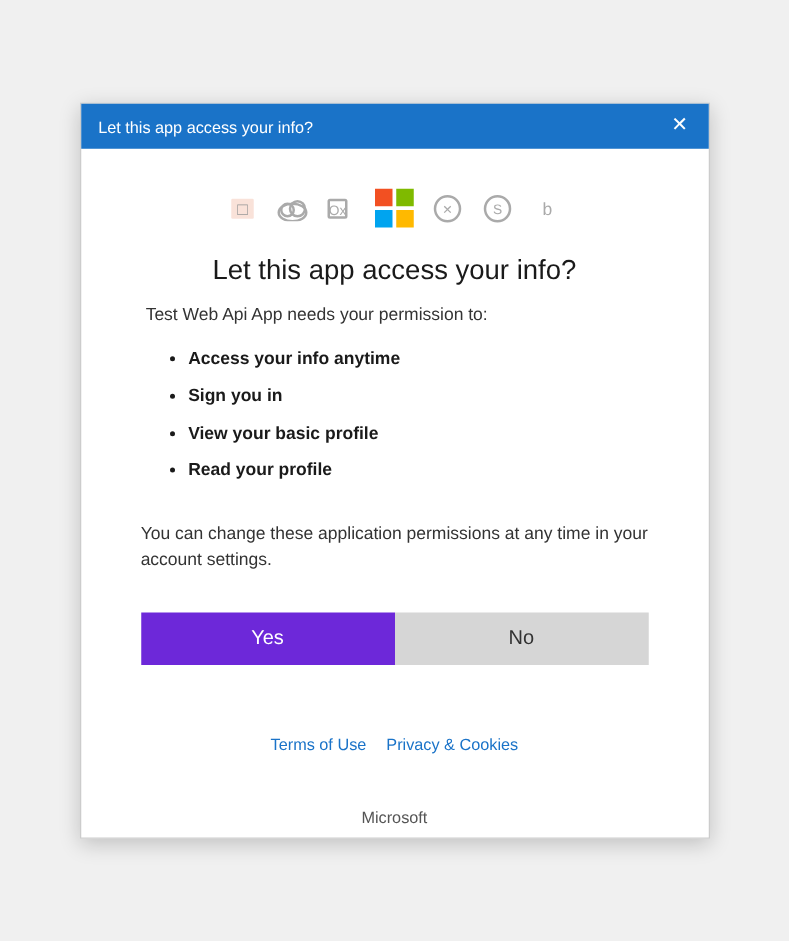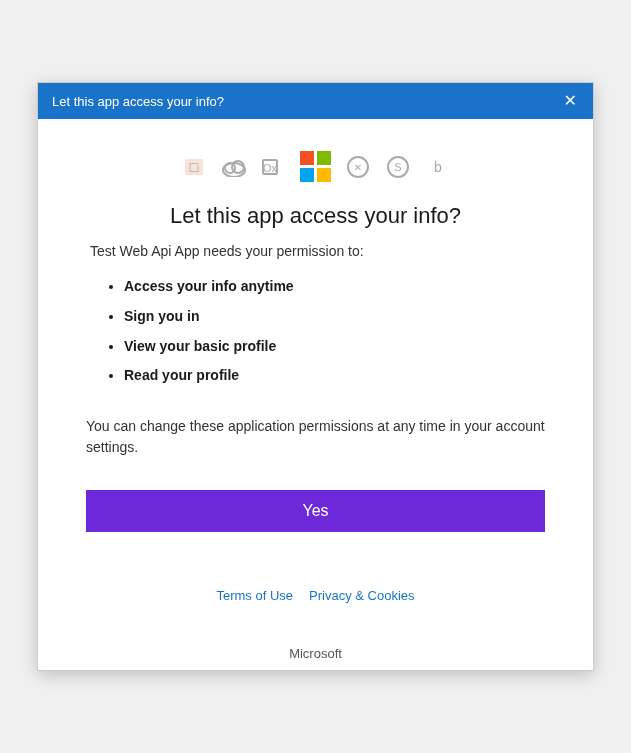--- a/index.html
+++ b/index.html
@@ -8,21 +8,21 @@
       background: #f0f0f0;
       display: flex;
       justify-content: center;
       align-items: center;
       width: 631px;
       height: 753px;
       font-family: 'Segoe UI', Arial, sans-serif;
     }
 
     .dialog {
-      width: 557px;
+      width: 504px;
       background: #ffffff;
       border: 1px solid #ccc;
       box-shadow: 0 4px 16px rgba(0,0,0,0.2);
       display: flex;
       flex-direction: column;
     }
 
     .title-bar {
       background: #1a73c8;
       color: white;
@@ -253,20 +253,21 @@
       <li>Access your info anytime</li>
       <li>Sign you in</li>
       <li>View your basic profile</li>
       <li>Read your profile</li>
     </ul>
 
     <p class="note-text">You can change these application permissions at any time in your account settings.</p>
 
     <div class="buttons-row">
       <button class="btn-yes">Yes</button>
+      <button class="btn-no">No</button>
     </div>
 
   </div>
 
   <div class="footer">
     <div class="footer-links">
       <a class="footer-link">Terms of Use</a>
       <a class="footer-link">Privacy &amp; Cookies</a>
     </div>
     <span class="footer-brand">Microsoft</span>

